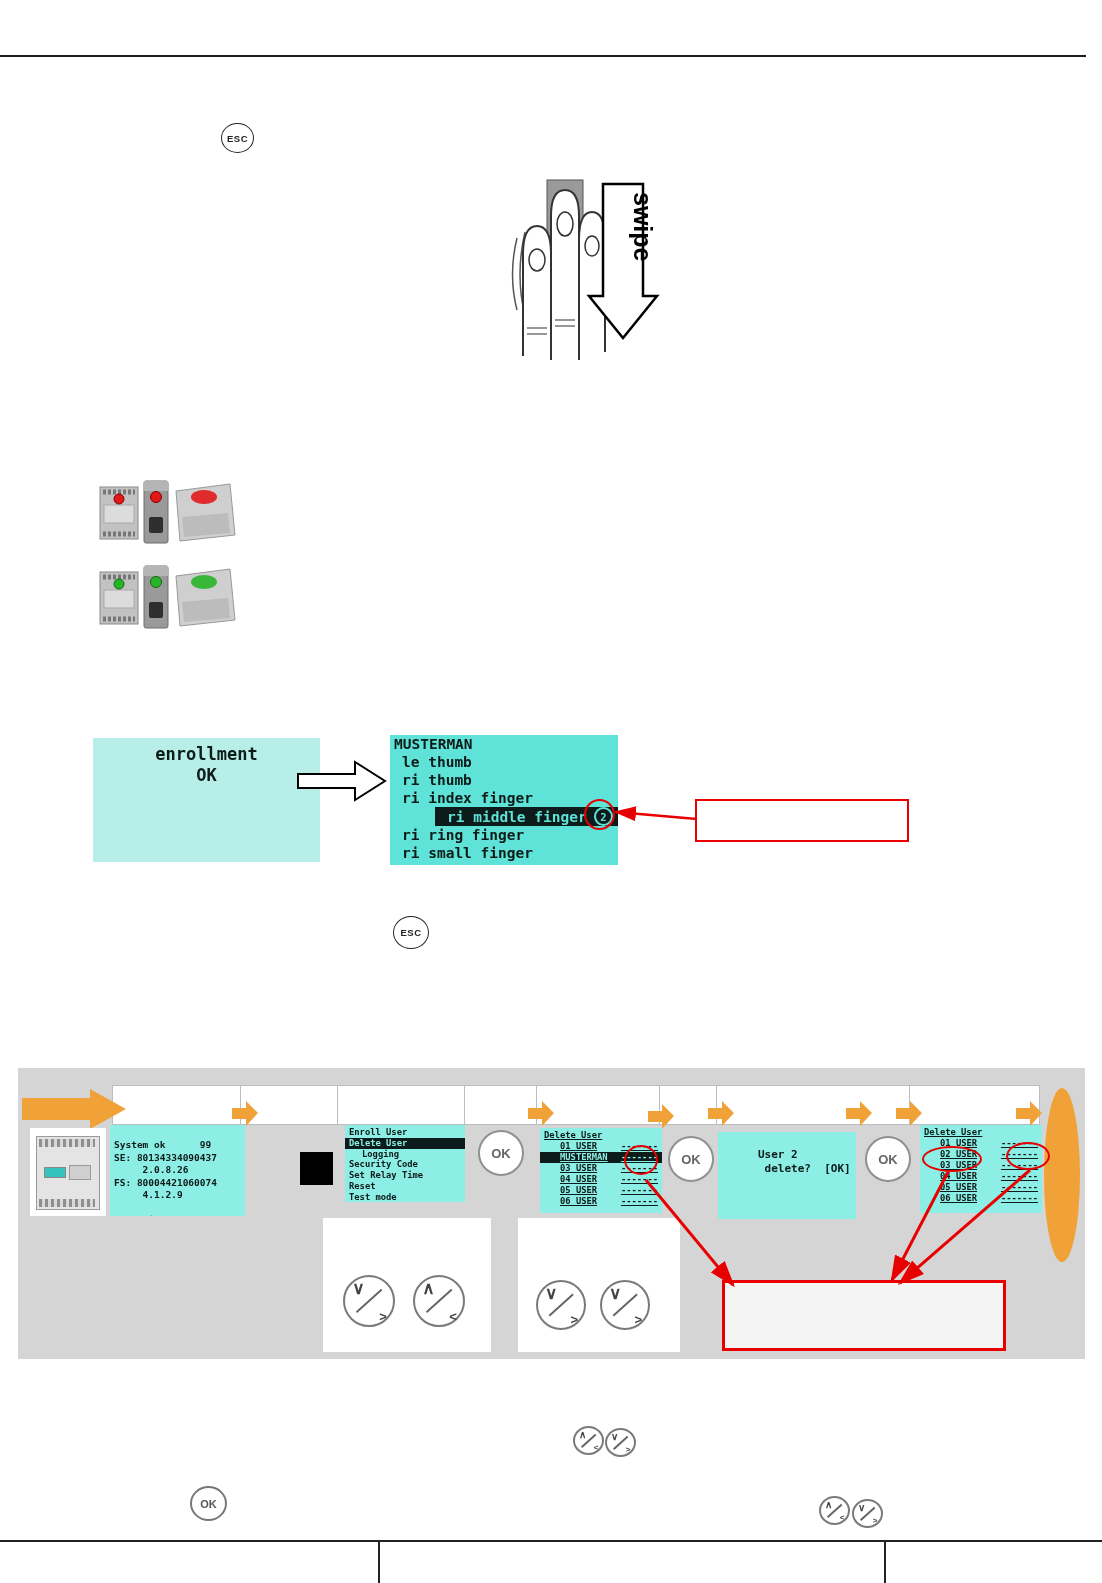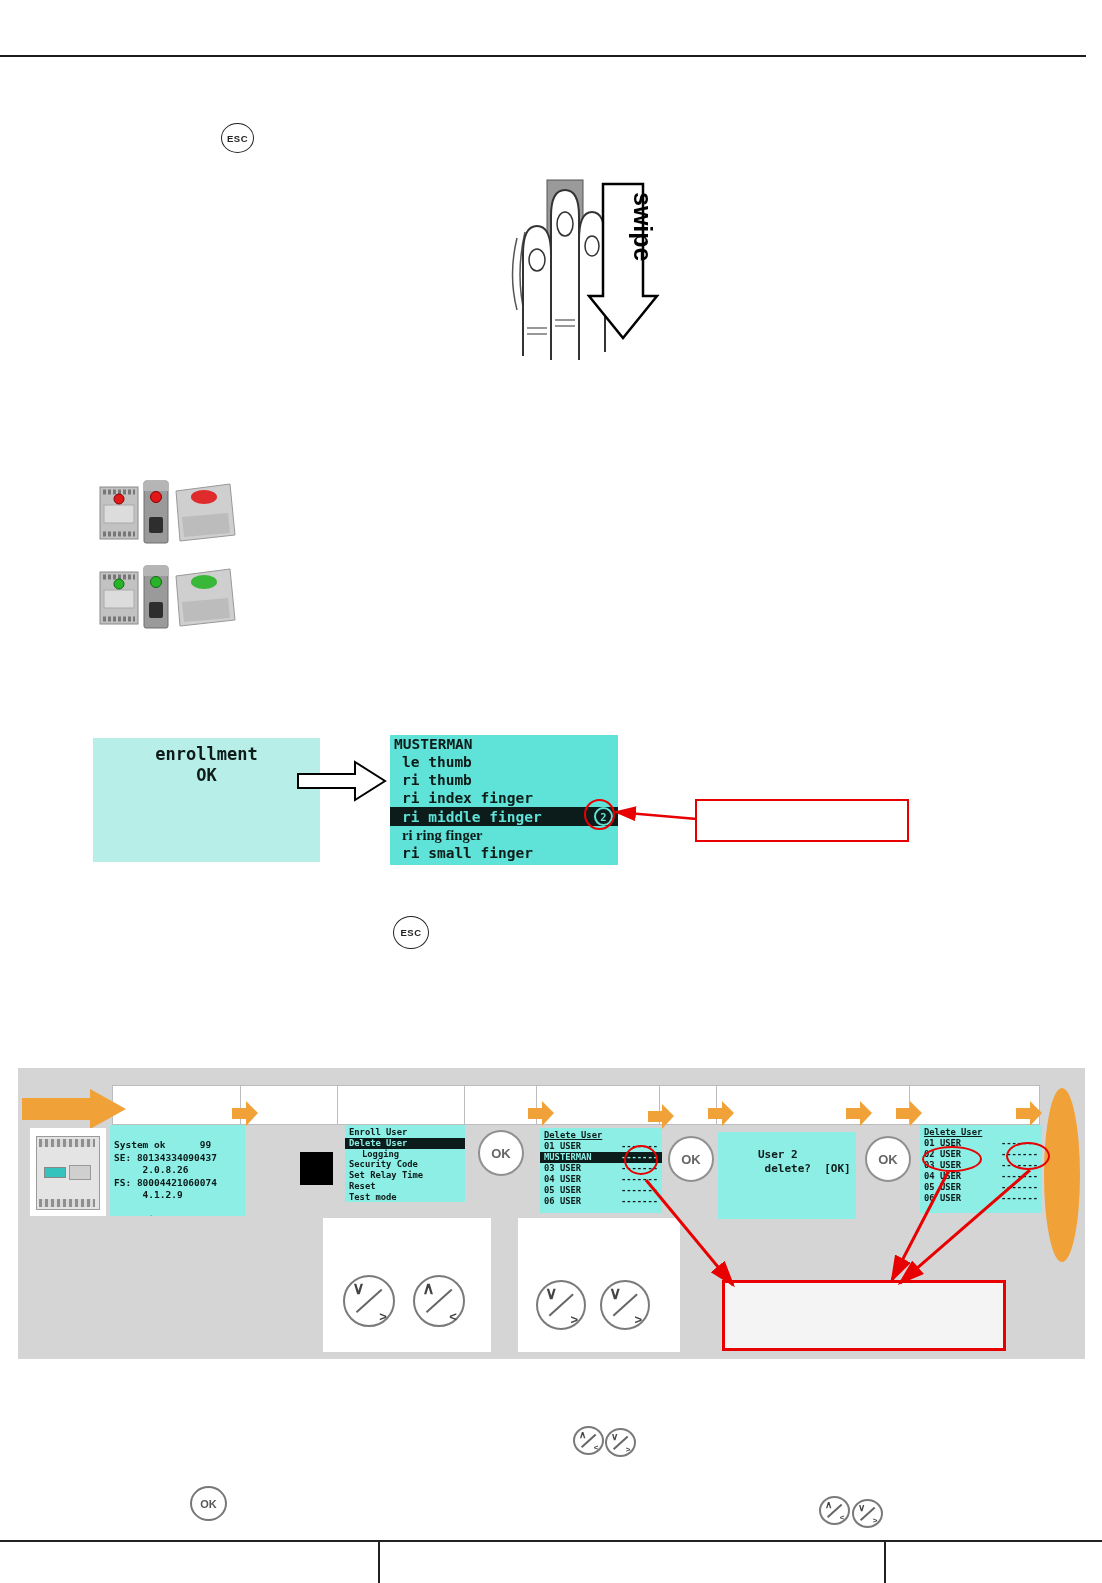--- a/index.html
+++ b/index.html
@@ -30,21 +30,21 @@
   .navbtn.small .gmain{font-size:10px;} .navbtn.small .gsub{font-size:8px;}
 
   
   .lcd{position:absolute;font-family:"DejaVu Sans Mono",monospace;font-weight:bold;color:#0d1b19;overflow:hidden;}
   .lcd .ln{white-space:pre;}
   .cy{background:#8CEEE5;}
   .cy-pale{background:#B7EFE8;}
   .cy-deep{background:#5FE2D7;}
   .sel{background:#0C1C1A !important;color:#5FE2D7;}
   .sel2{background:#0C1C1A !important;color:#8CEEE5;}
-  .urow{display:flex;justify-content:space-between;padding:0 4px 0 4px;}
+  .urow{display:flex;justify-content:space-between;padding:0 4px 0 20px;text-decoration:underline;}
   .utitle{text-decoration:underline;padding-left:4px;}
 
   
   .red-ring{position:absolute;border:2.5px solid #E80000;border-radius:50%;background:transparent;z-index:12;}
   .red-box{position:absolute;border:2px solid #E80000;background:#fff;z-index:11;}
 
   
   .panel{position:absolute;left:18px;top:1068px;width:1067px;height:291px;background:#D5D5D5;}
   .strip{position:absolute;left:94px;top:17px;width:928px;height:40px;background:#fff;display:flex;border:1px solid #bdbdbd;box-sizing:border-box;}
   .strip .cell{border-right:1px solid #bdbdbd;height:100%;box-sizing:border-box;}
@@ -136,25 +136,25 @@
     <svg width="95" height="46" viewBox="0 0 95 46">
       <polygon points="3,16 60,16 60,4 90,23 60,42 60,30 3,30" fill="#fff" stroke="#000" stroke-width="2"></polygon>
     </svg>
   </div>
 
   <div class="lcd cy-deep" style="left:390px;top:735px;width:228px;height:130px;font-size:14.5px;line-height:18px;">
     <div class="ln" style="padding-left:4px;">MUSTERMAN</div>
     <div class="ln" style="padding-left:12px;">le thumb</div>
     <div class="ln" style="padding-left:12px;">ri thumb</div>
     <div class="ln" style="padding-left:12px;">ri index finger</div>
-    <div class="sel" style="display:flex;align-items:center;padding-left:12px;padding-right:5px;">
+    <div class="sel" style="display:flex;align-items:center;padding-left:12px;padding-right:5px;margin-left:45px;">
       <span class="ln">ri middle finger</span>
       <span style="margin-left:auto;width:15px;height:15px;border:2px solid #5FE2D7;border-radius:50%;display:flex;align-items:center;justify-content:center;font-size:10.5px;">2</span>
     </div>
-    <div class="ln" style="padding-left:12px;font-family:Liberation Serif, serif;">ri ring finger</div>
+    <div class="ln" style="padding-left:12px;">ri ring finger</div>
     <div class="ln" style="padding-left:12px;">ri small finger</div>
   </div>
 
   <div class="red-ring" style="left:584px;top:799px;width:27px;height:27px;"></div>
   <div class="red-box" style="left:695px;top:799px;width:210px;height:39px;"></div>
 
   <div class="esc-btn" style="left:393px;top:916px;width:34px;height:31px;">
     <span>ESC</span>
   </div>
 

